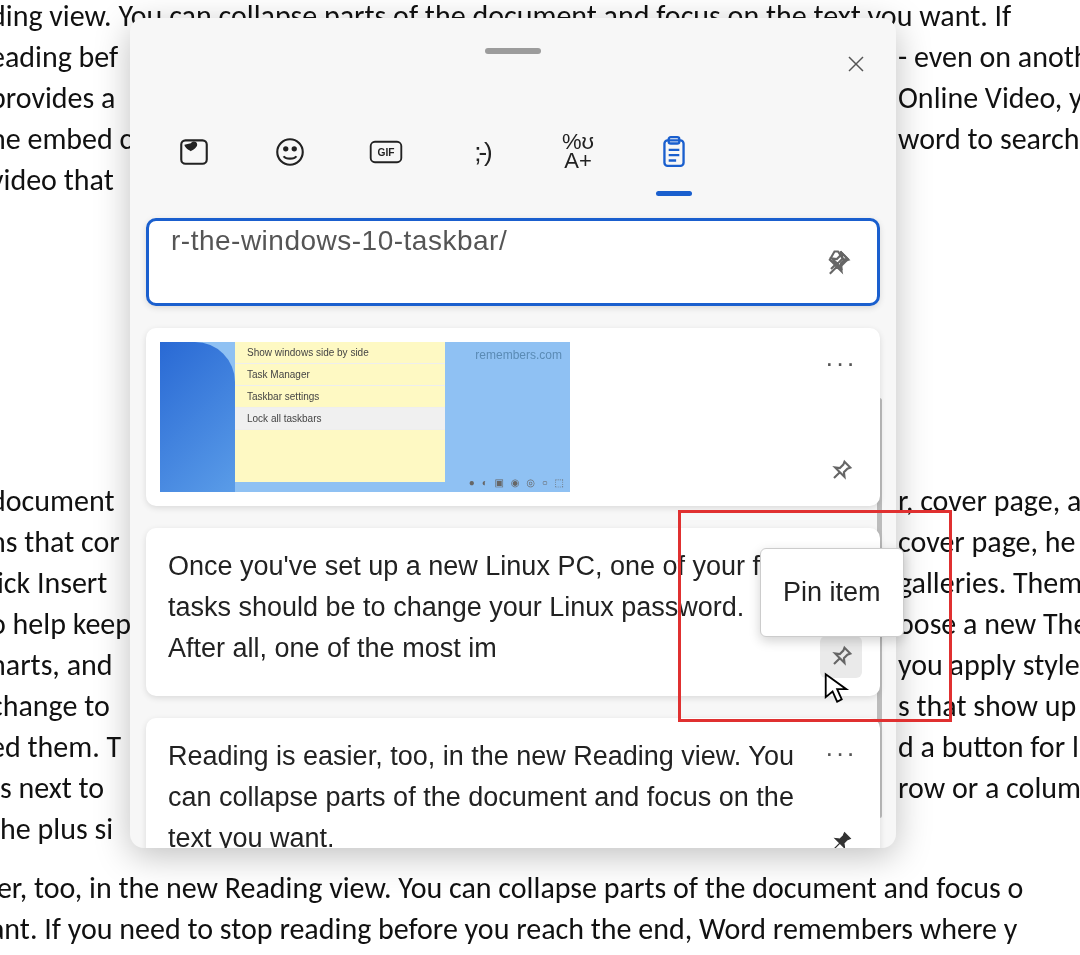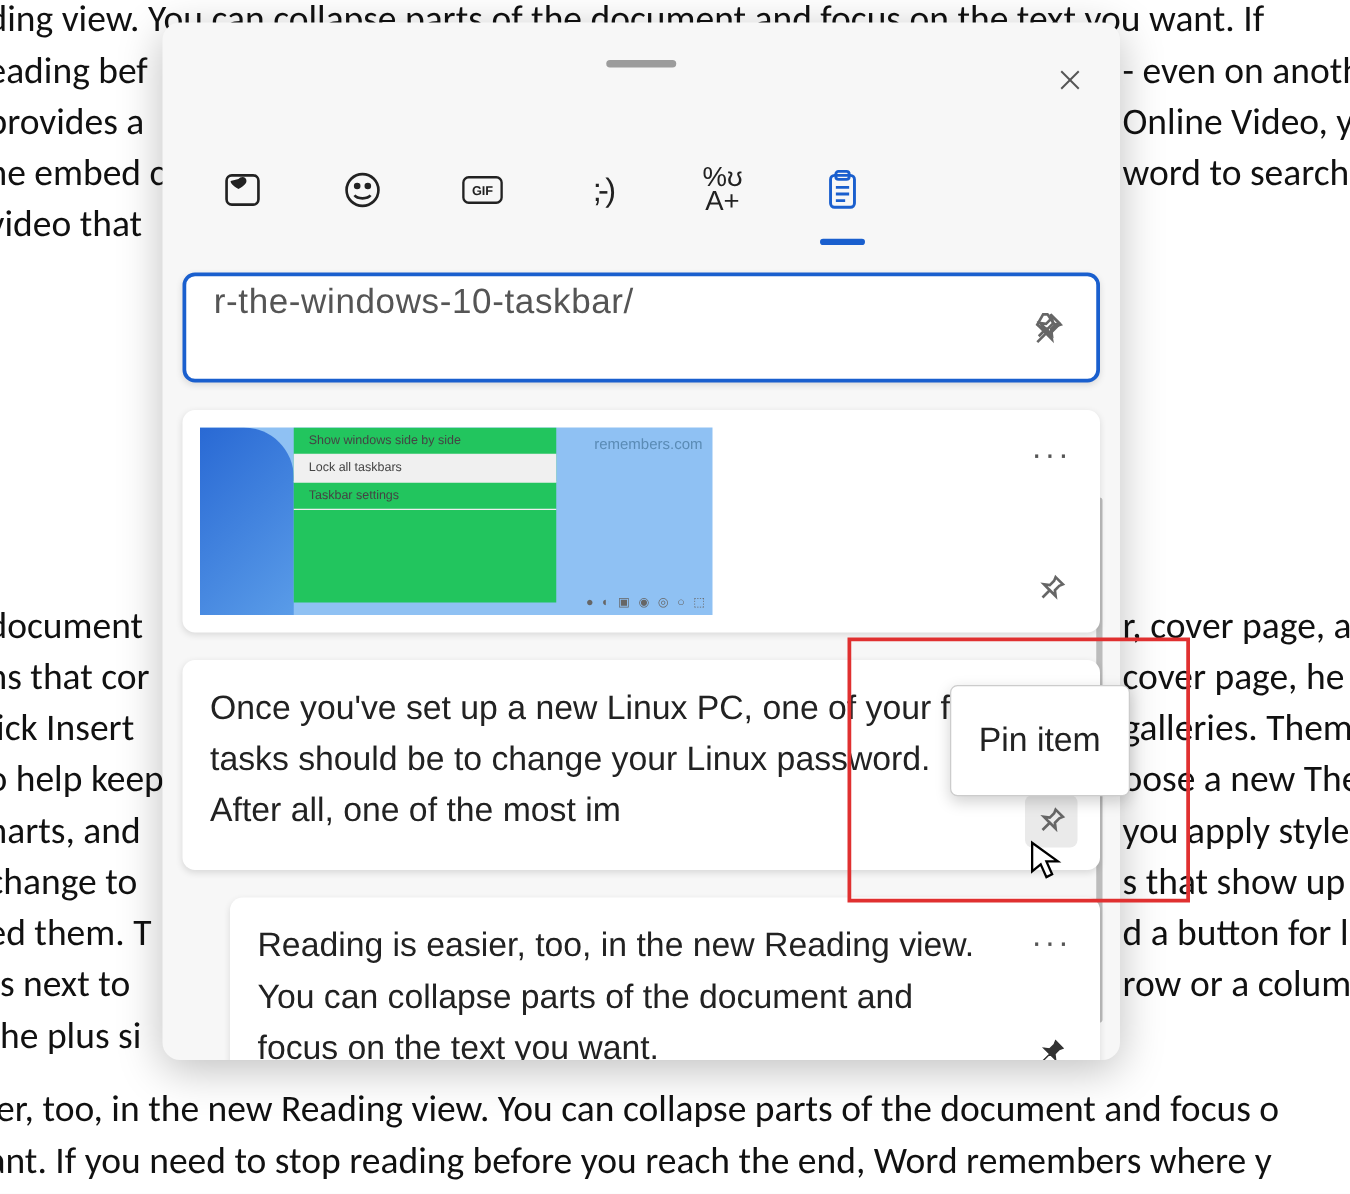--- a/index.html
+++ b/index.html
@@ -144,21 +144,21 @@
       position: relative;
       overflow: hidden;
     }
     .img-thumb .left-blue {
       position: absolute; left:0; top:0; bottom:0; width:75px;
       background: linear-gradient(135deg,#2969d4 0%, #5a9ce8 100%);
       border-top-right-radius: 40px;
     }
     .img-thumb .menu-white {
       position: absolute; left: 75px; top: 0; width: 210px; height: 140px;
-      background: #22c55e;
+      background: #fef9c3;
       font-size: 10px;
       color: #444;
     }
     .menu-white .row { padding: 5px 12px; border-bottom: 1px solid #eee; }
     .menu-white .row.hl { background: #f0f0f0; }
     .img-thumb .watermark {
       position: absolute; right: 8px; top: 6px; font-size: 12px; color: #5a8bb5;
     }
     .img-thumb .tray {
       position: absolute; right: 4px; bottom: 4px; font-size: 10px; color: #666; letter-spacing:2px;
@@ -270,22 +270,23 @@
           <path d="M15 4l5 5-2.5 1-3 3 .5 4L11 13l-5 5 5-5-4-4 4 .5 3-3z"></path>
         </svg>
       </div>
     </div>
 
     <div class="card image-card">
       <div class="img-thumb">
         <div class="left-blue"></div>
         <div class="menu-white" id="thumb-menu">
             <div class="row">Show windows side by side</div>
+            <div class="row">Task Manager</div>
+            <div class="row">Taskbar settings</div>
             <div class="row hl">Lock all taskbars</div>
-            <div class="row">Taskbar settings</div>
           </div>
         <div class="watermark">remembers.com</div>
         <div class="tray">● ◐ ▣ ◉ ◎ ○ ⬚</div>
       </div>
       <div class="more-btn">···</div>
       <div class="pin-btn">
         <svg viewBox="0 0 24 24" fill="none" stroke="#666" stroke-width="1.8">
           <path d="M15 4l5 5-2.5 1-3 3 .5 4L11 13l-5 5 5-5-4-4 4 .5 3-3z"></path>
         </svg>
       </div>
@@ -293,21 +294,21 @@
 
     <div class="card" style="min-height:168px;">
       <div class="text-card-content">Once you've set up a new Linux PC, one of your first tasks should be to change your Linux password. After all, one of the most im</div>
       <div class="pin-btn hovered" style="bottom:18px;">
         <svg viewBox="0 0 24 24" fill="none" stroke="#666" stroke-width="1.8">
           <path d="M15 4l5 5-2.5 1-3 3 .5 4L11 13l-5 5 5-5-4-4 4 .5 3-3z"></path>
         </svg>
       </div>
     </div>
 
-    <div class="card" style="min-height:150px;margin-left:38px;">
+    <div class="card" style="min-height:150px;">
       <div class="text-card-content">Reading is easier, too, in the new Reading view. You can collapse parts of the document and focus on the text you want.</div>
       <div class="more-btn">···</div>
       <div class="pin-btn pin-filled">
         <svg viewBox="0 0 24 24" fill="#333" stroke="#333" stroke-width="1">
           <path d="M15 4l5 5-2.5 1-3 3 .5 4L11 13l-5 5 5-5-4-4 4 .5 3-3z"></path>
         </svg>
       </div>
     </div>
 
   </div>

